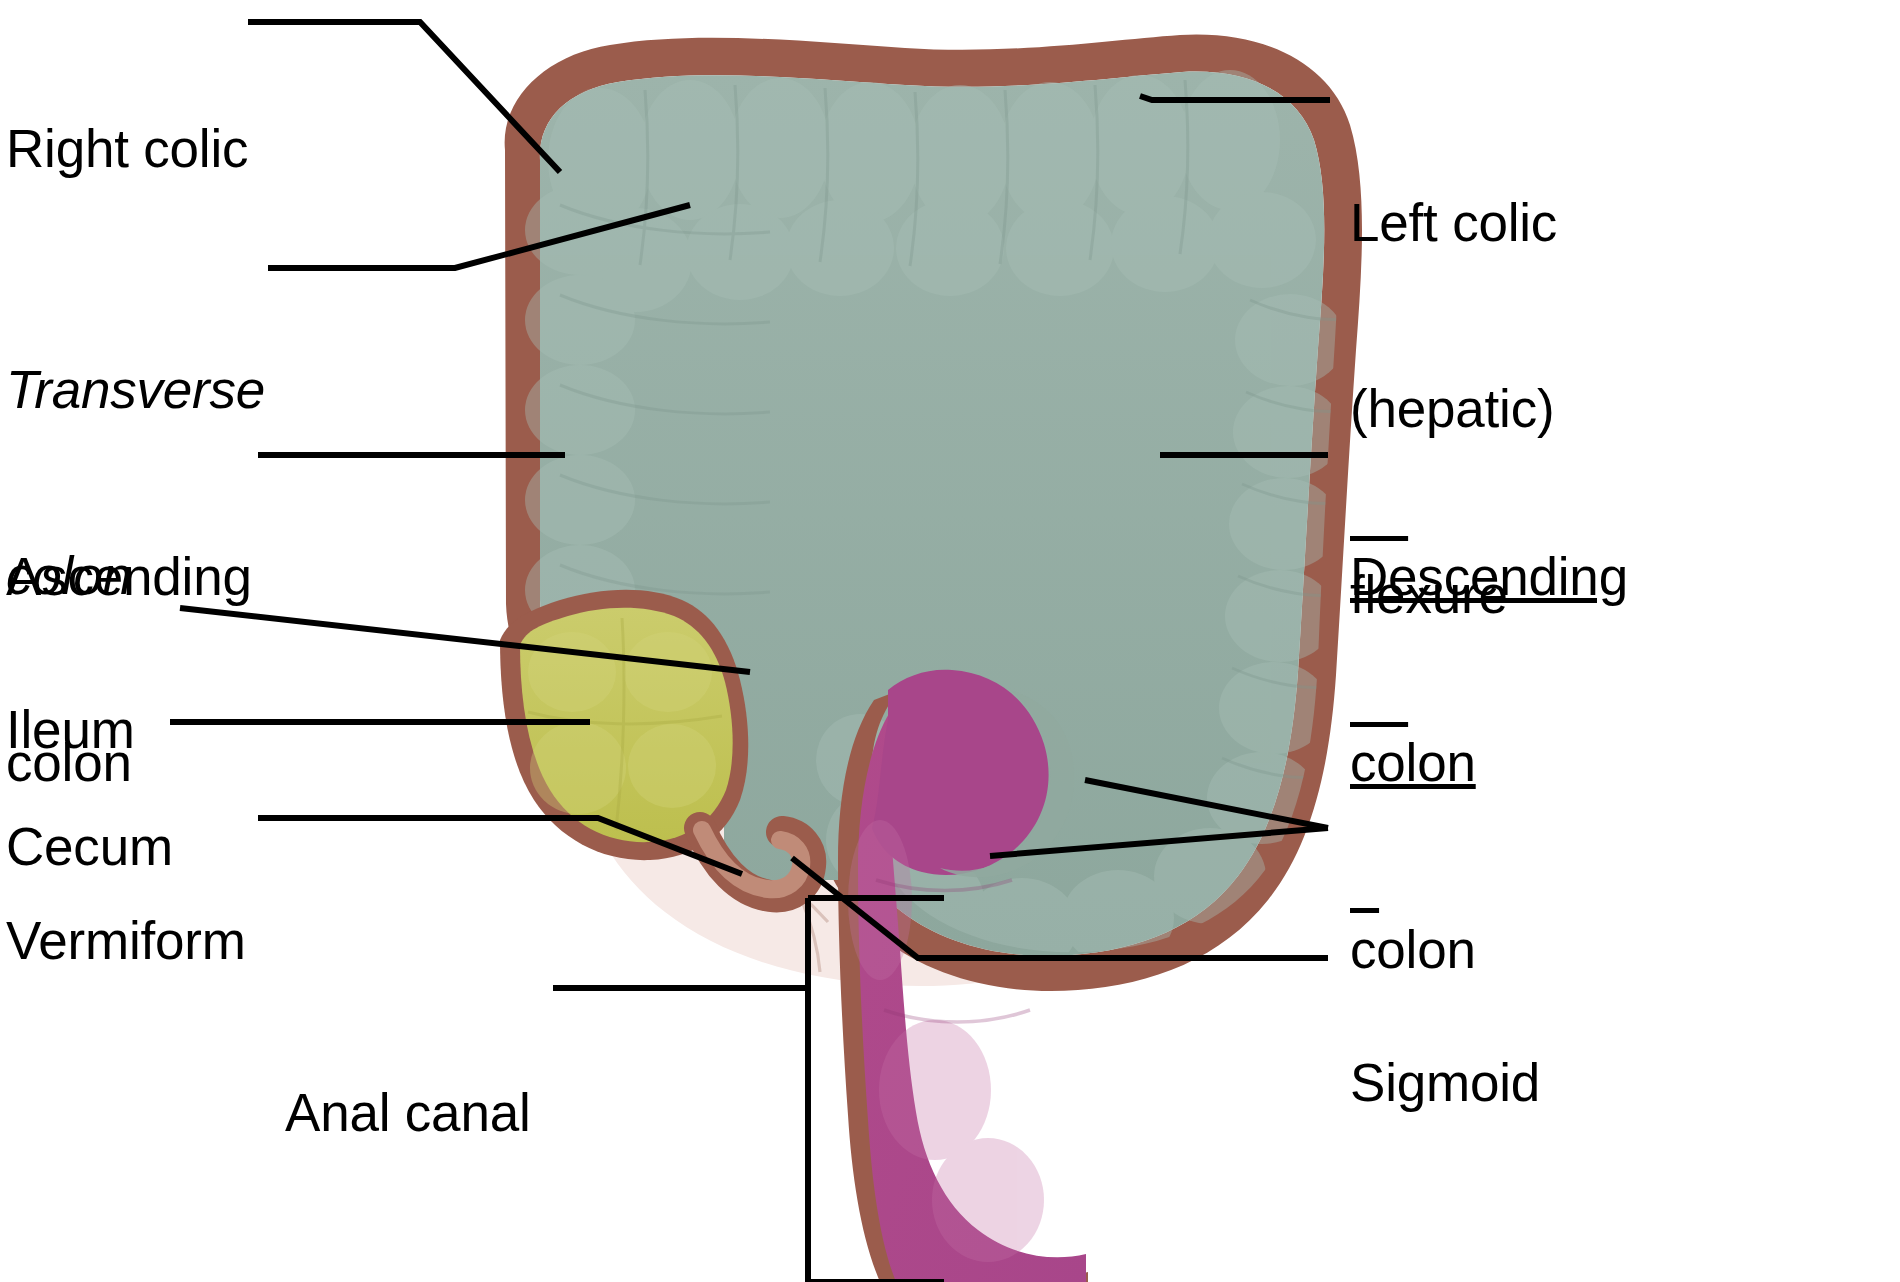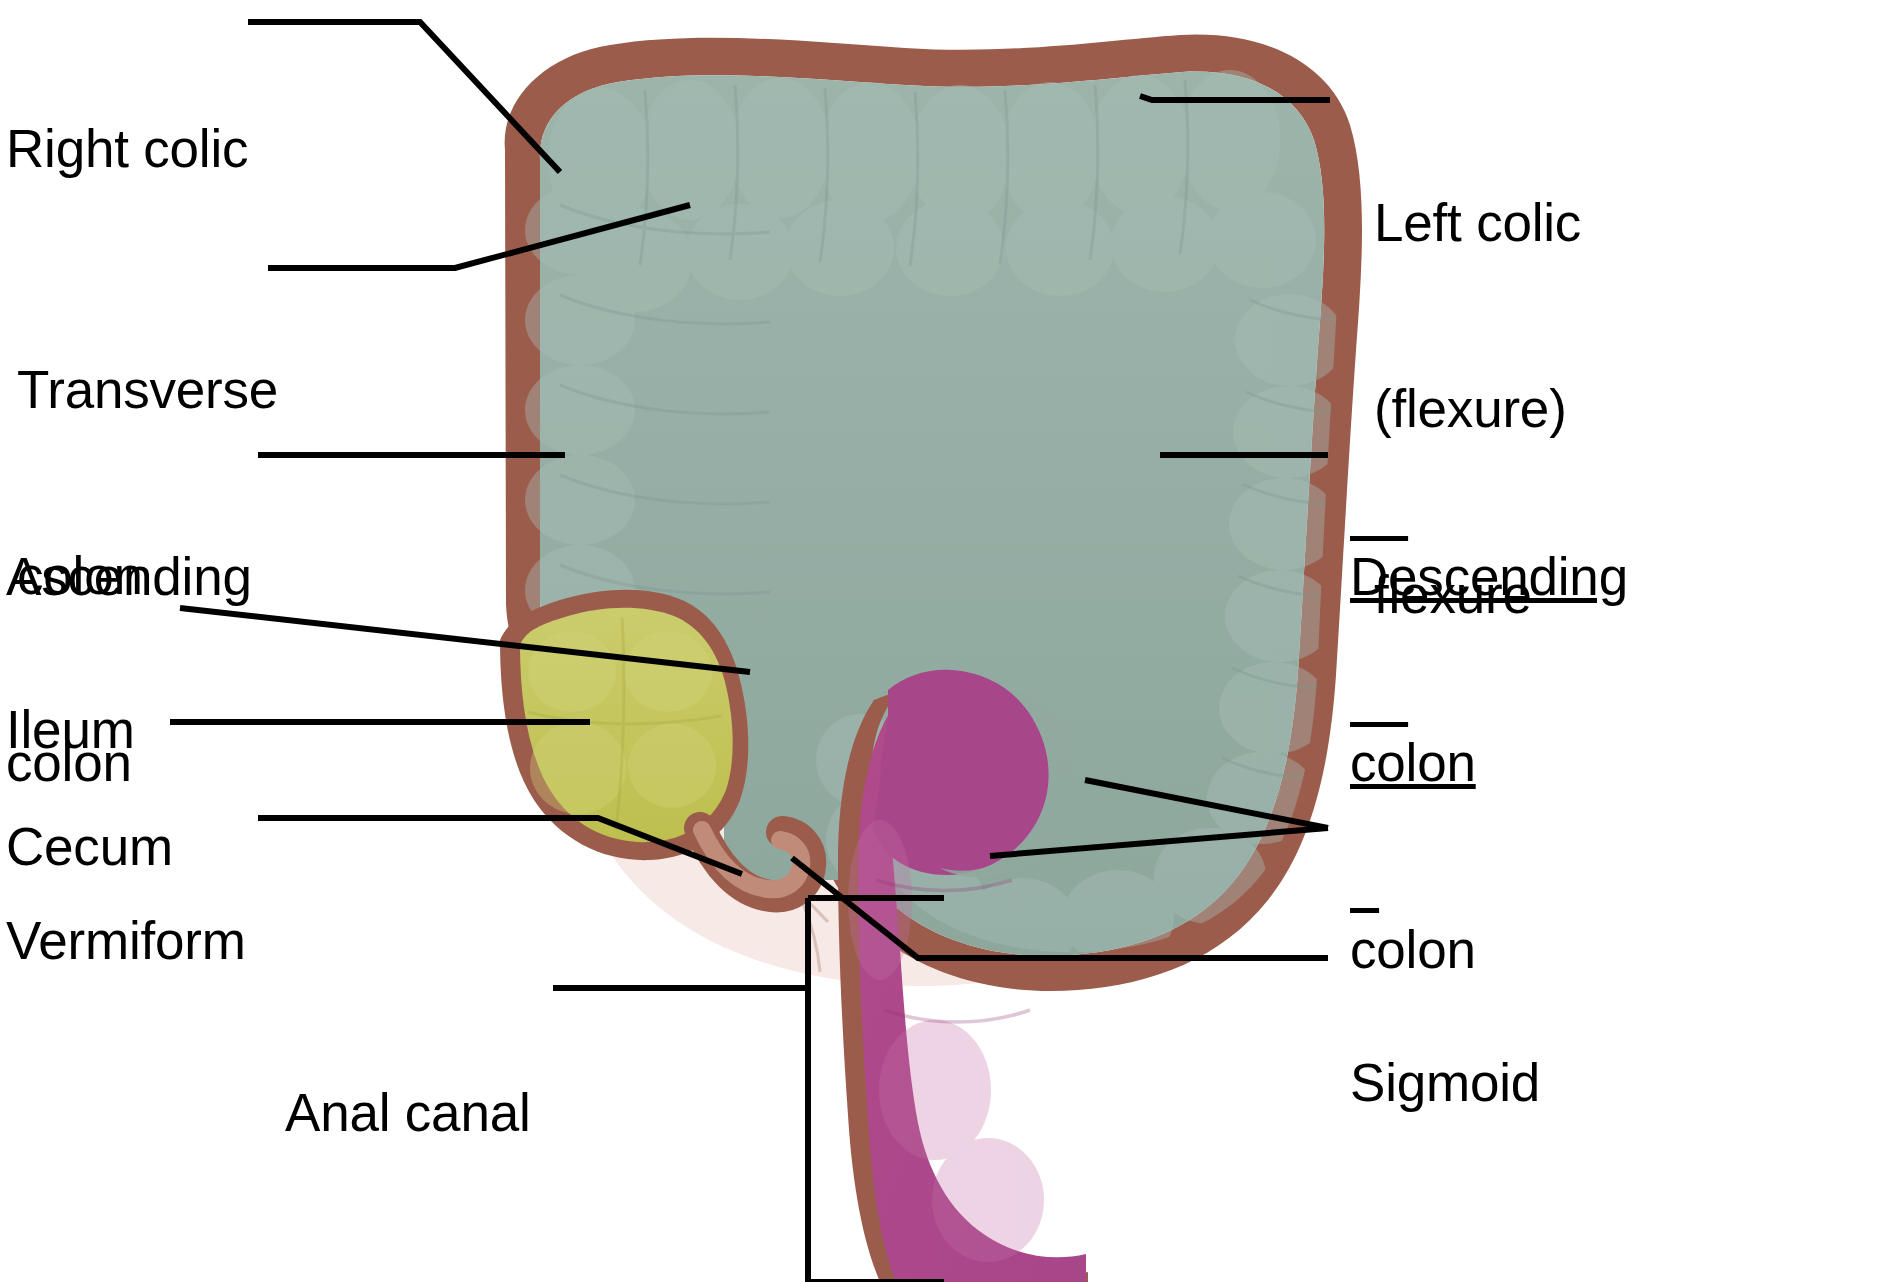--- a/index.html
+++ b/index.html
@@ -348,21 +348,21 @@
       <path d="M 1328,828 L 990,856"></path>
 
       <path d="M 1328,958 L 918,958 L 792,858"></path>
     </g>
   </svg>
 
   <div class="label left" style="left:6px; top:-6px;">
     <div>Right colic</div>
   </div>
 
-  <div class="label left" style="left:17px; top:235px;">
+  <div class="label left" style="left:6px; top:235px;font-style:italic;">
     <div>Transverse</div>
     <div>colon</div>
   </div>
 
   <div class="label left" style="left:6px; top:422px;">
     <div>Ascending</div>
     <div>colon</div>
   </div>
 
   <div class="label left" style="left:6px; top:575px;">
@@ -374,23 +374,23 @@
   </div>
 
   <div class="label left" style="left:6px; top:786px;">
     <div>Vermiform</div>
   </div>
 
   <div class="label left" style="left:285px; top:958px;">
     <div>Anal canal</div>
   </div>
 
-  <div class="label right" style="left:1350px; top:68px;margin-left:24px;">
+  <div class="label right" style="left:1350px; top:68px;">
     <div>Left colic</div>
-    <div>(flexure)</div>
+    <div>(hepatic)</div>
     <div>flexure</div>
   </div>
 
   <div class="label right" style="left:1350px; top:422px;text-decoration:underline;">
     <div>Descending</div>
     <div>colon</div>
   </div>
 
   <div class="label right" style="left:1350px; top:795px;">
     <div>colon</div>

